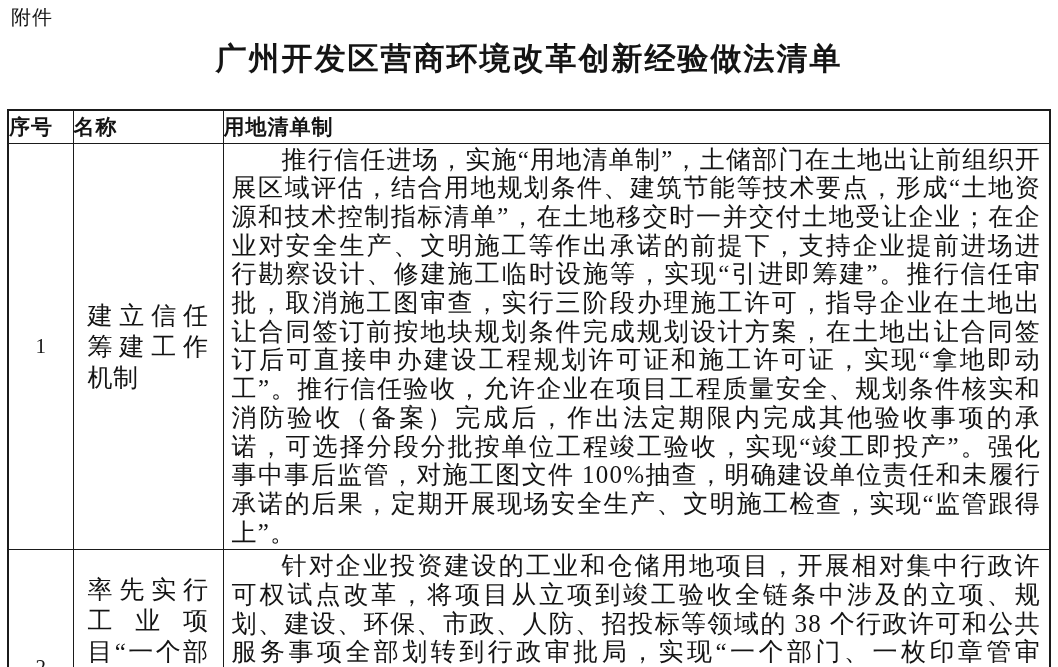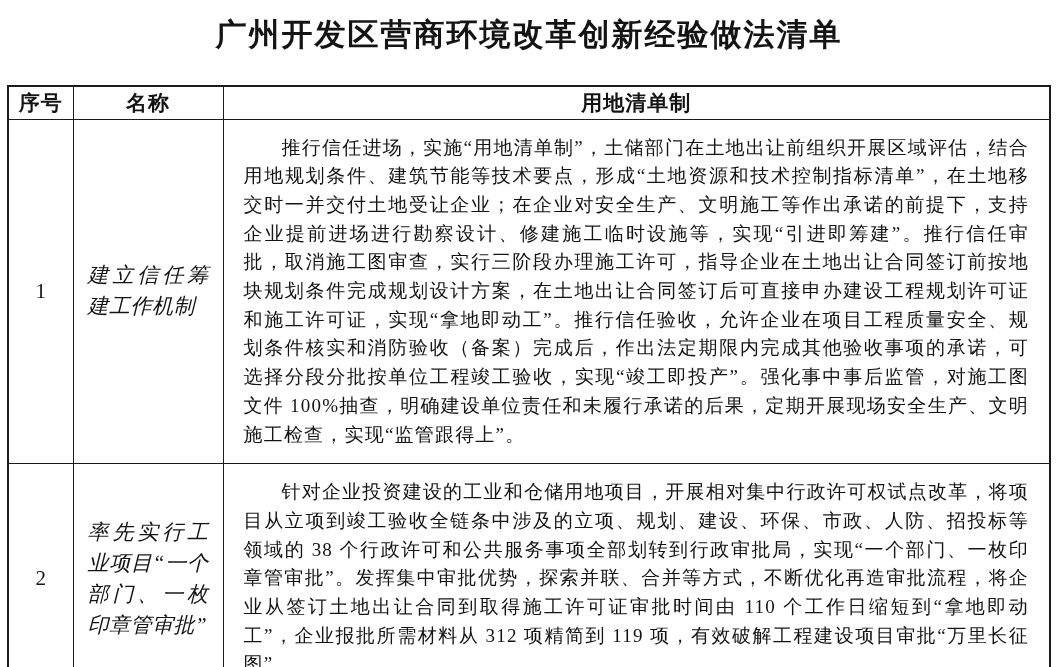--- a/index.html
+++ b/index.html
@@ -43,59 +43,59 @@
     border: 1px solid #1b1b1b;
     box-sizing: border-box;
     vertical-align: middle;
   }
   .col-no   { width: 65px; }
   .col-name { width: 150px; }
   .doc-table th {
     font-weight: bold;
     font-size: 21px;
     height: 33px;
-    text-align: center;
+    text-align: left;
     letter-spacing: 1px;
     padding: 0;
   }
   td.cell-no {
     text-align: center;
     font-size: 21px;
   }
   td.cell-name {
     padding: 0 14px;
   }
   .name-inner {
-    font-size: 21px;
+    font-size: 25px;
     line-height: 31px;
     text-align: justify;
     text-justify: inter-character;
     letter-spacing: 0.5px;
-    font-style: italic;
   }
   td.cell-content {
     padding: 2px 8px;
   }
   .content-para {
-    margin: 12px;
-    font-size: 19px;
+    margin: 0;
+    font-size: 25px;
     line-height: 28.7px;
     letter-spacing: 1.2px;
     text-align: justify;
     text-justify: inter-character;
     text-indent: 2em;
   }
   tr.row-1 td { height: 321px; }
   tr.row-2 td { height: 191px; }
 </style>
 </head>
 <body>
 
 <div class="page">
 
+  <div class="attachment">附件</div>
 
   <h1 class="doc-title">广州开发区营商环境改革创新经验做法清单</h1>
 
   <table class="doc-table">
     <colgroup>
       <col class="col-no">
       <col class="col-name">
       <col class="col-content">
     </colgroup>
     <thead>

